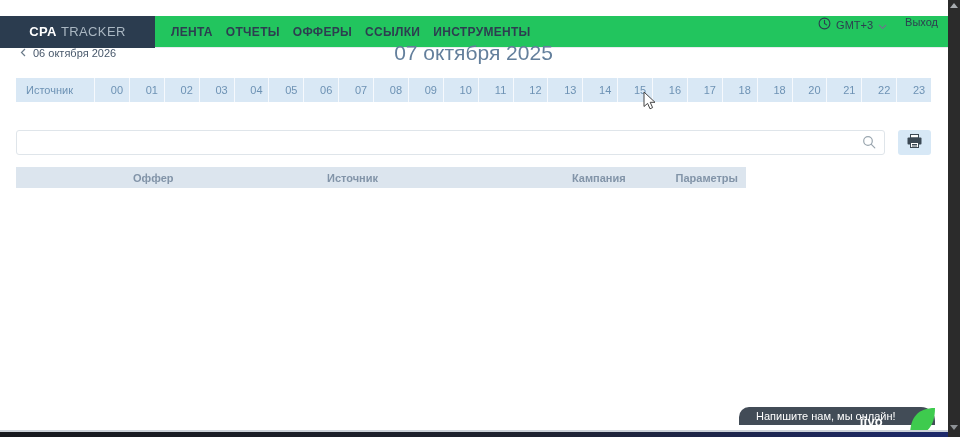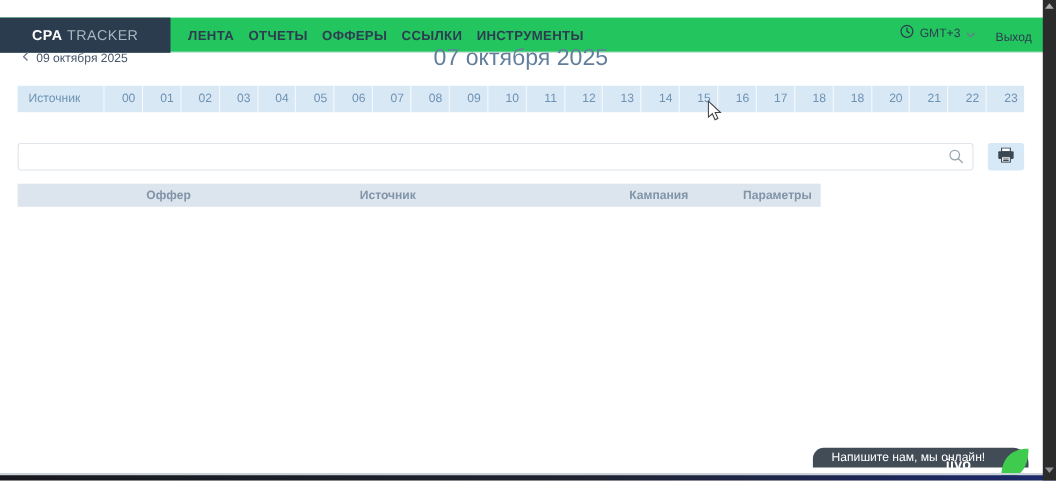--- a/index.html
+++ b/index.html
@@ -23,21 +23,21 @@
   }
   .logo-bold { color:#ffffff; font-weight:700; font-size:13px; letter-spacing:.4px; }
   .logo-rest { color:#aab7c2; font-weight:400; font-size:13px; letter-spacing:.4px; }
   .topnav { display:flex; align-items:center; gap:13px; margin-left:16px; height:100%; }
   .nav-item {
     font-size:12px; font-weight:700; letter-spacing:.3px; color:#2d3e50;
     text-decoration:none; cursor:pointer; white-space:nowrap;
   }
   .topbar-right {
     position:absolute; right:22px; top:0; height:24px;
-    display:flex; align-items:flex-end; gap:18px;
+    display:flex; align-items:flex-start; gap:18px;
   }
   .tz-cluster { display:flex; align-items:center; gap:5px; cursor:pointer; }
   .tz-label { font-size:11px; color:#2d3e50; }
   .logout-link { font-size:11px; color:#2d3e50; text-decoration:none; cursor:pointer; }
 
   
   .prev-date {
     position:absolute; left:20px; top:47px; display:flex; align-items:center; gap:7px;
     font-size:11px; color:#47576a; cursor:pointer; text-decoration:none;
   }
@@ -161,21 +161,21 @@
       <a class="logout-link">Выход</a>
     </div>
   </div>
 
   <a class="prev-date">
     <span>
       <svg width="6" height="9" viewBox="0 0 6 9">
           <path d="M5 1 L1.5 4.5 L5 8" fill="none" stroke="#6a7a89" stroke-width="1.2"></path>
         </svg>
     </span>
-    <span>09 октября 2025</span>
+    <span>06 октября 2026</span>
   </a>
   <h1 class="page-title">07 октября 2025</h1>
 
   <div class="hour-bar">
     <div class="hour-source">Источник</div>
     <div class="hour-cells">
         <div class="hour-cell">00</div>
         <div class="hour-cell">01</div>
         <div class="hour-cell">02</div>
         <div class="hour-cell">03</div>

